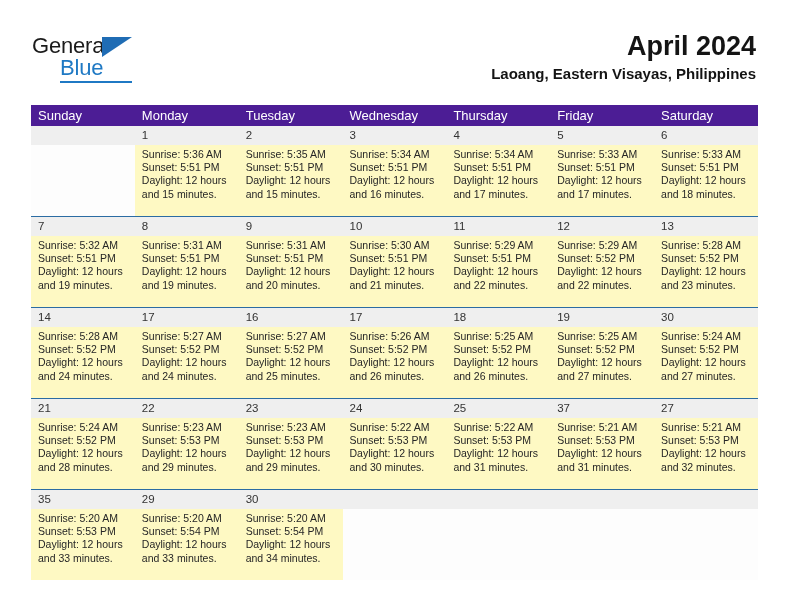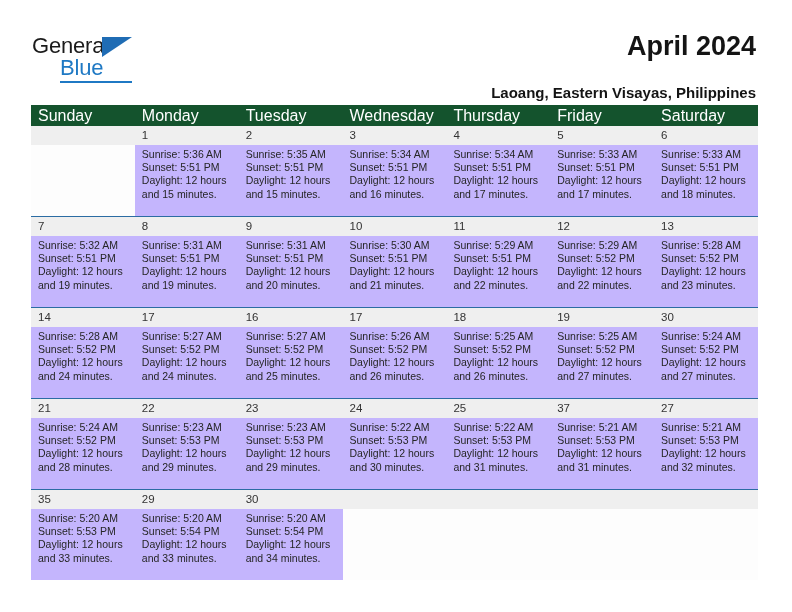--- a/index.html
+++ b/index.html
@@ -80,41 +80,41 @@
     text-align: right;
     font-weight: bold;
   }
   .cal-title {
     font-size: 27px;
     color: #141414;
     line-height: 32px;
     white-space: nowrap;
   }
   .cal-subtitle {
-    margin-top: 22px;
+    margin-top: 3px;
     font-size: 15px;
     color: #141414;
     line-height: 18px;
     white-space: nowrap;
   }
 
   
   .calendar {
     position: absolute;
     left: 31px;
     top: 105px;
     width: 727px;
     border-collapse: collapse;
     table-layout: fixed;
   }
   .calendar th {
-    background: #14532d;
+    background: #4c1d95;
     color: #ffffff;
     font-weight: normal;
-    font-size: 16px;
+    font-size: 13px;
     text-align: left;
     padding: 4px 0 4px 7px;
     height: 13px;
     line-height: 13px;
     border: none;
   }
   .calendar col {
     width: 103.857px;
   }
 
@@ -122,21 +122,21 @@
     background: #efefef;
     font-size: 11.5px;
     color: #333333;
     padding: 3px 0 3px 7px;
     line-height: 13px;
     height: 13px;
     border: none;
     vertical-align: top;
   }
   .info-row td {
-    background: #c4b5fd;
+    background: #fef9c3;
     font-size: 10.5px;
     color: #262626;
     padding: 3px 6px 10px 7px;
     line-height: 13.2px;
     vertical-align: top;
     height: 58px;
     border: none;
   }
   .info-row td .line {
     white-space: nowrap;

